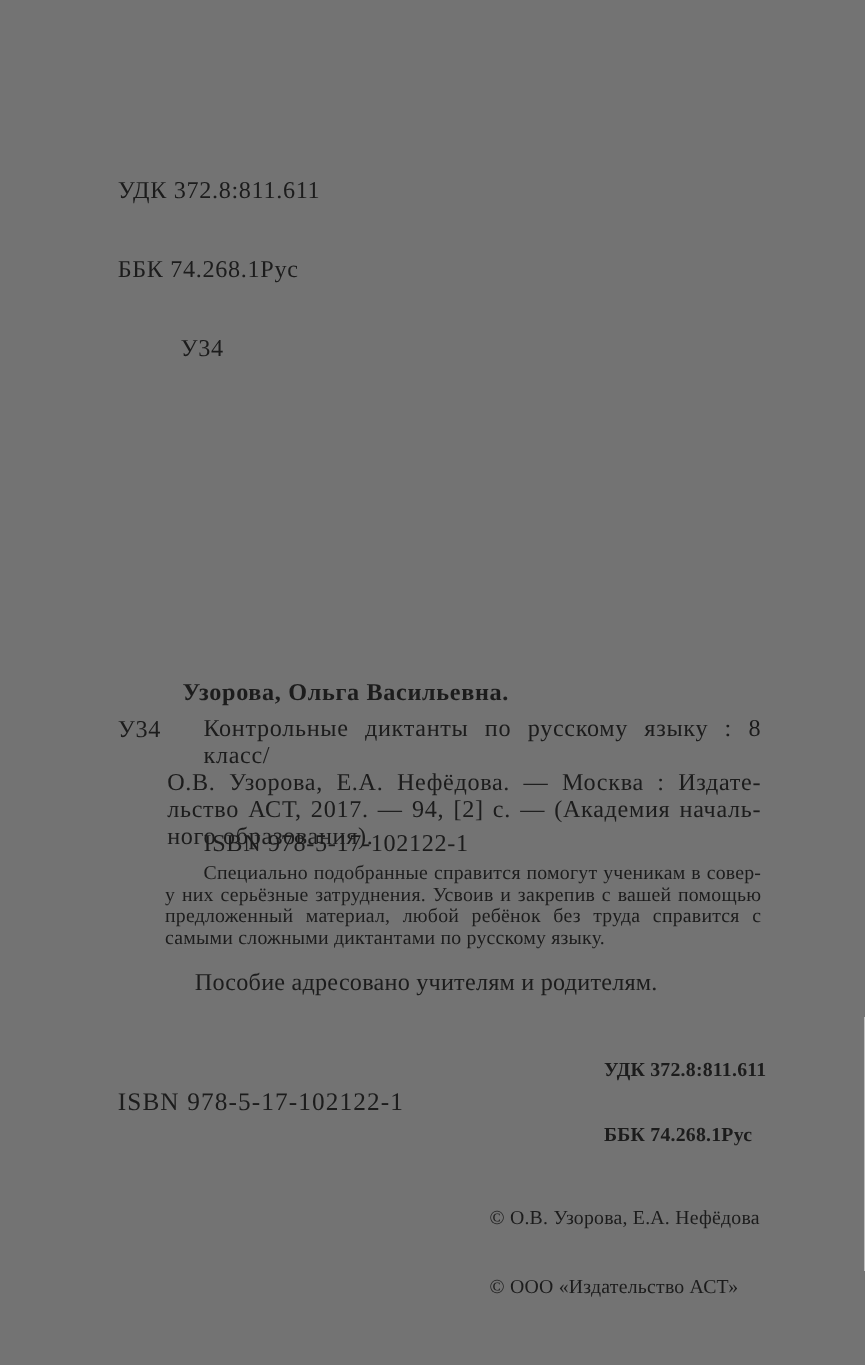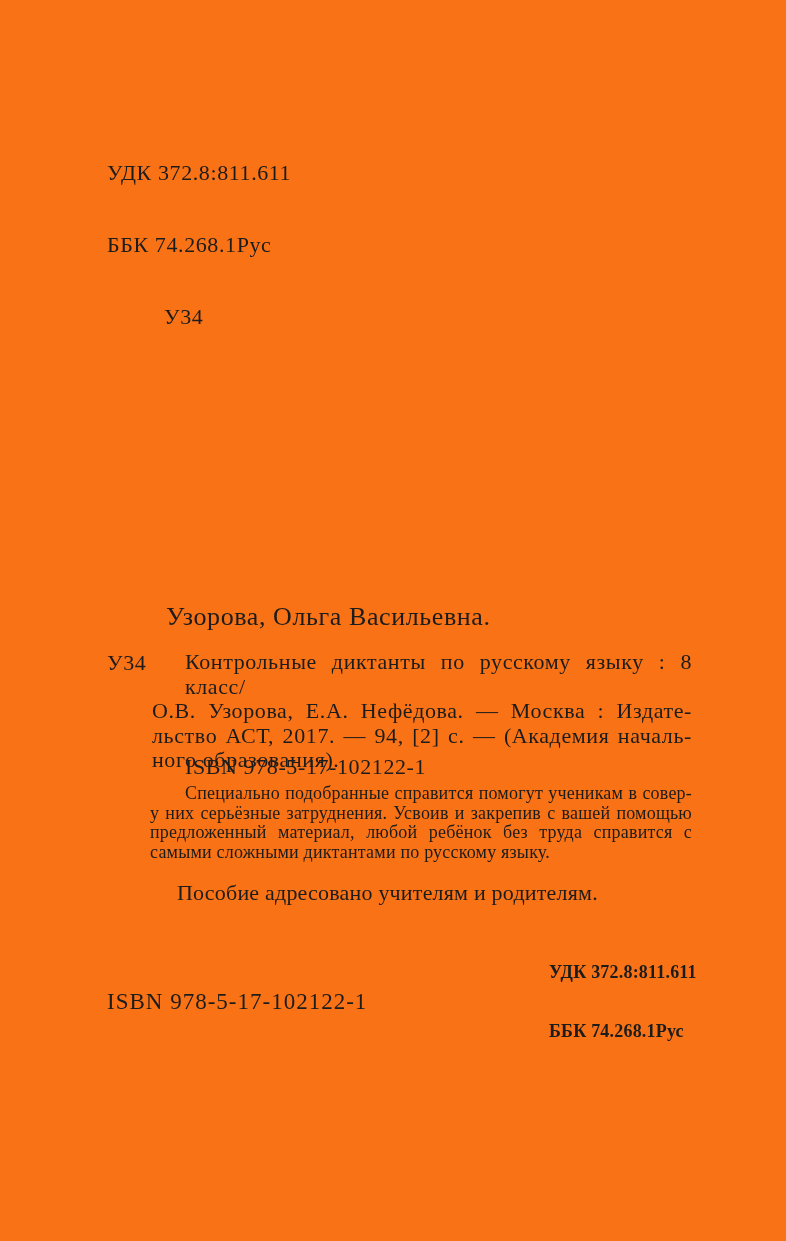--- a/index.html
+++ b/index.html
@@ -4,21 +4,21 @@
 <style>
   html, body {
     margin: 0;
     padding: 0;
     background: #ffffff;
   }
   .page {
     position: relative;
     width: 786px;
     height: 1241px;
-    background: #f97316;
+    background: #737373;
     font-family: "Liberation Serif", "DejaVu Serif", serif;
     color: #1c1c1c;
     overflow: hidden;
   }
   
   .top-block {
     position: absolute;
     left: 107px;
     top: 113px;
     font-size: 22px;
@@ -26,23 +26,23 @@
     letter-spacing: 0.6px;
     white-space: pre;
   }
   .top-block .sign {
     padding-left: 57px;
   }
   
   .author-heading {
     position: absolute;
     left: 166px;
-    top: 602px;
-    font-size: 26px;
-    font-weight: normal;
+    top: 616px;
+    font-size: 22px;
+    font-weight: bold;
     letter-spacing: 0.6px;
     white-space: pre;
   }
   .margin-sign {
     position: absolute;
     left: 107px;
     top: 650px;
     font-size: 22px;
     letter-spacing: 0.6px;
   }
@@ -169,14 +169,18 @@
 
   <div class="audience">Пособие адресовано учителям и родителям.</div>
 
   <div class="udk-right">
     <div>УДК 372.8:811.611</div>
     <div>ББК 74.268.1Рус</div>
   </div>
 
   <div class="isbn-bottom">ISBN 978-5-17-102122-1</div>
 
+  <div class="copyright">
+    <div>© О.В. Узорова, Е.А. Нефёдова</div>
+    <div>© ООО «Издательство АСТ»</div>
+  </div>
 
 </div>
 
 </body></html>

